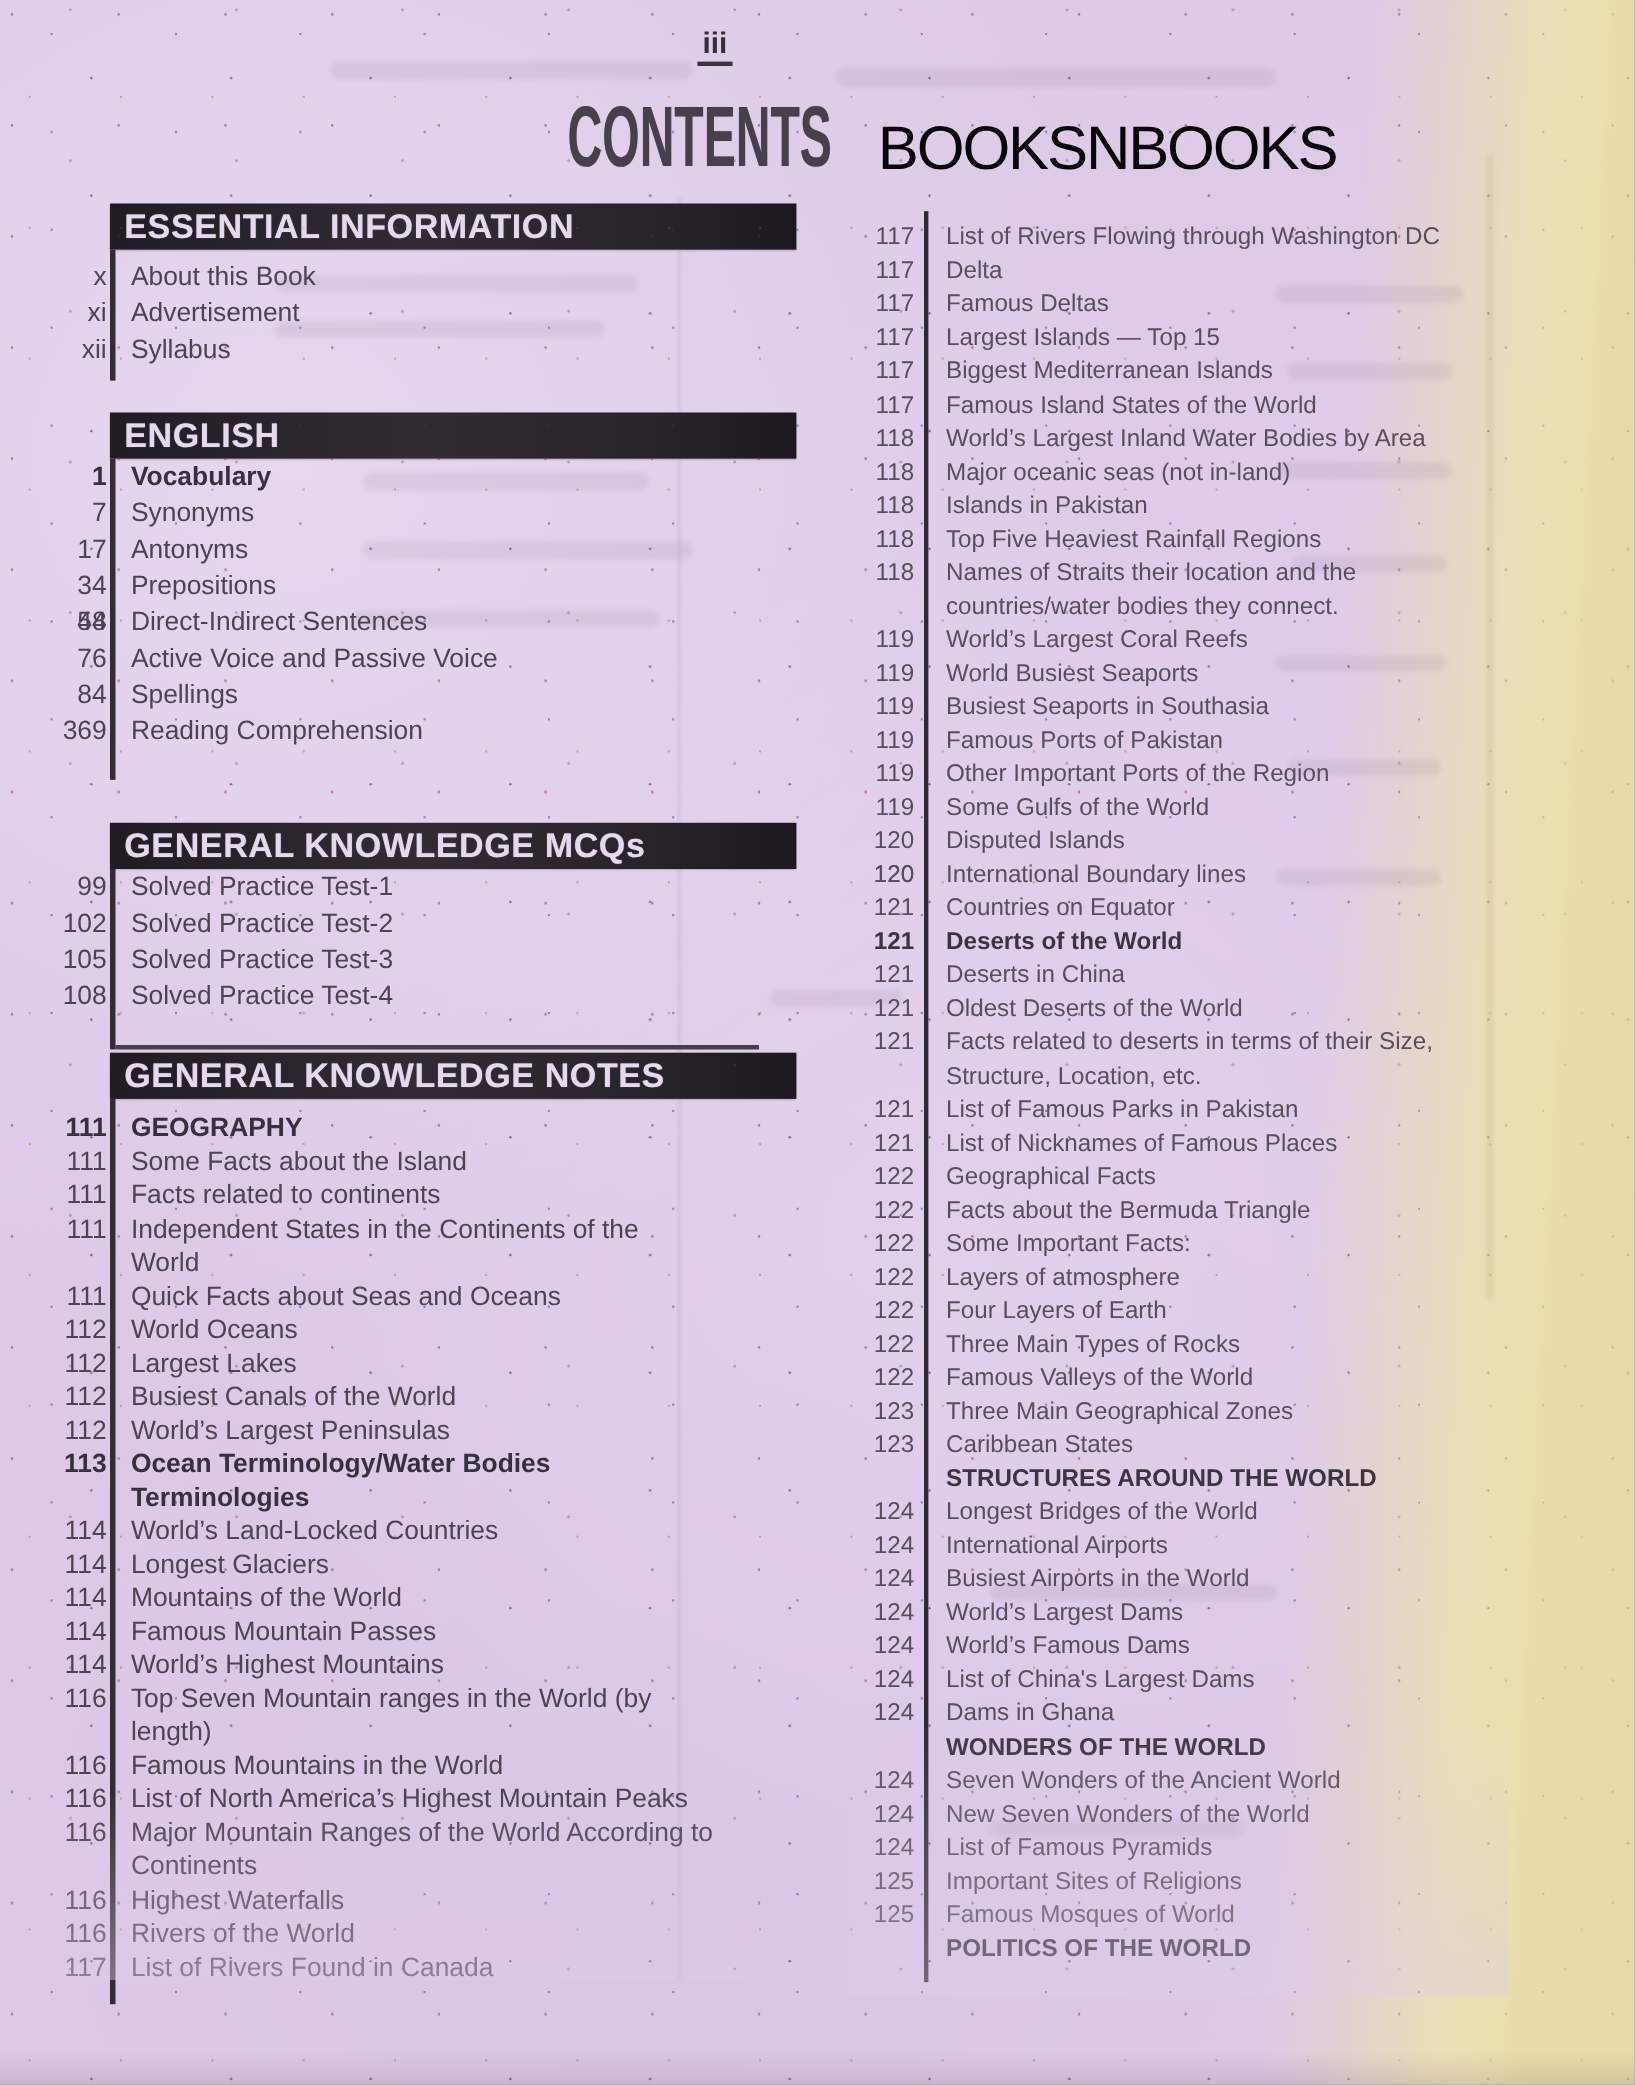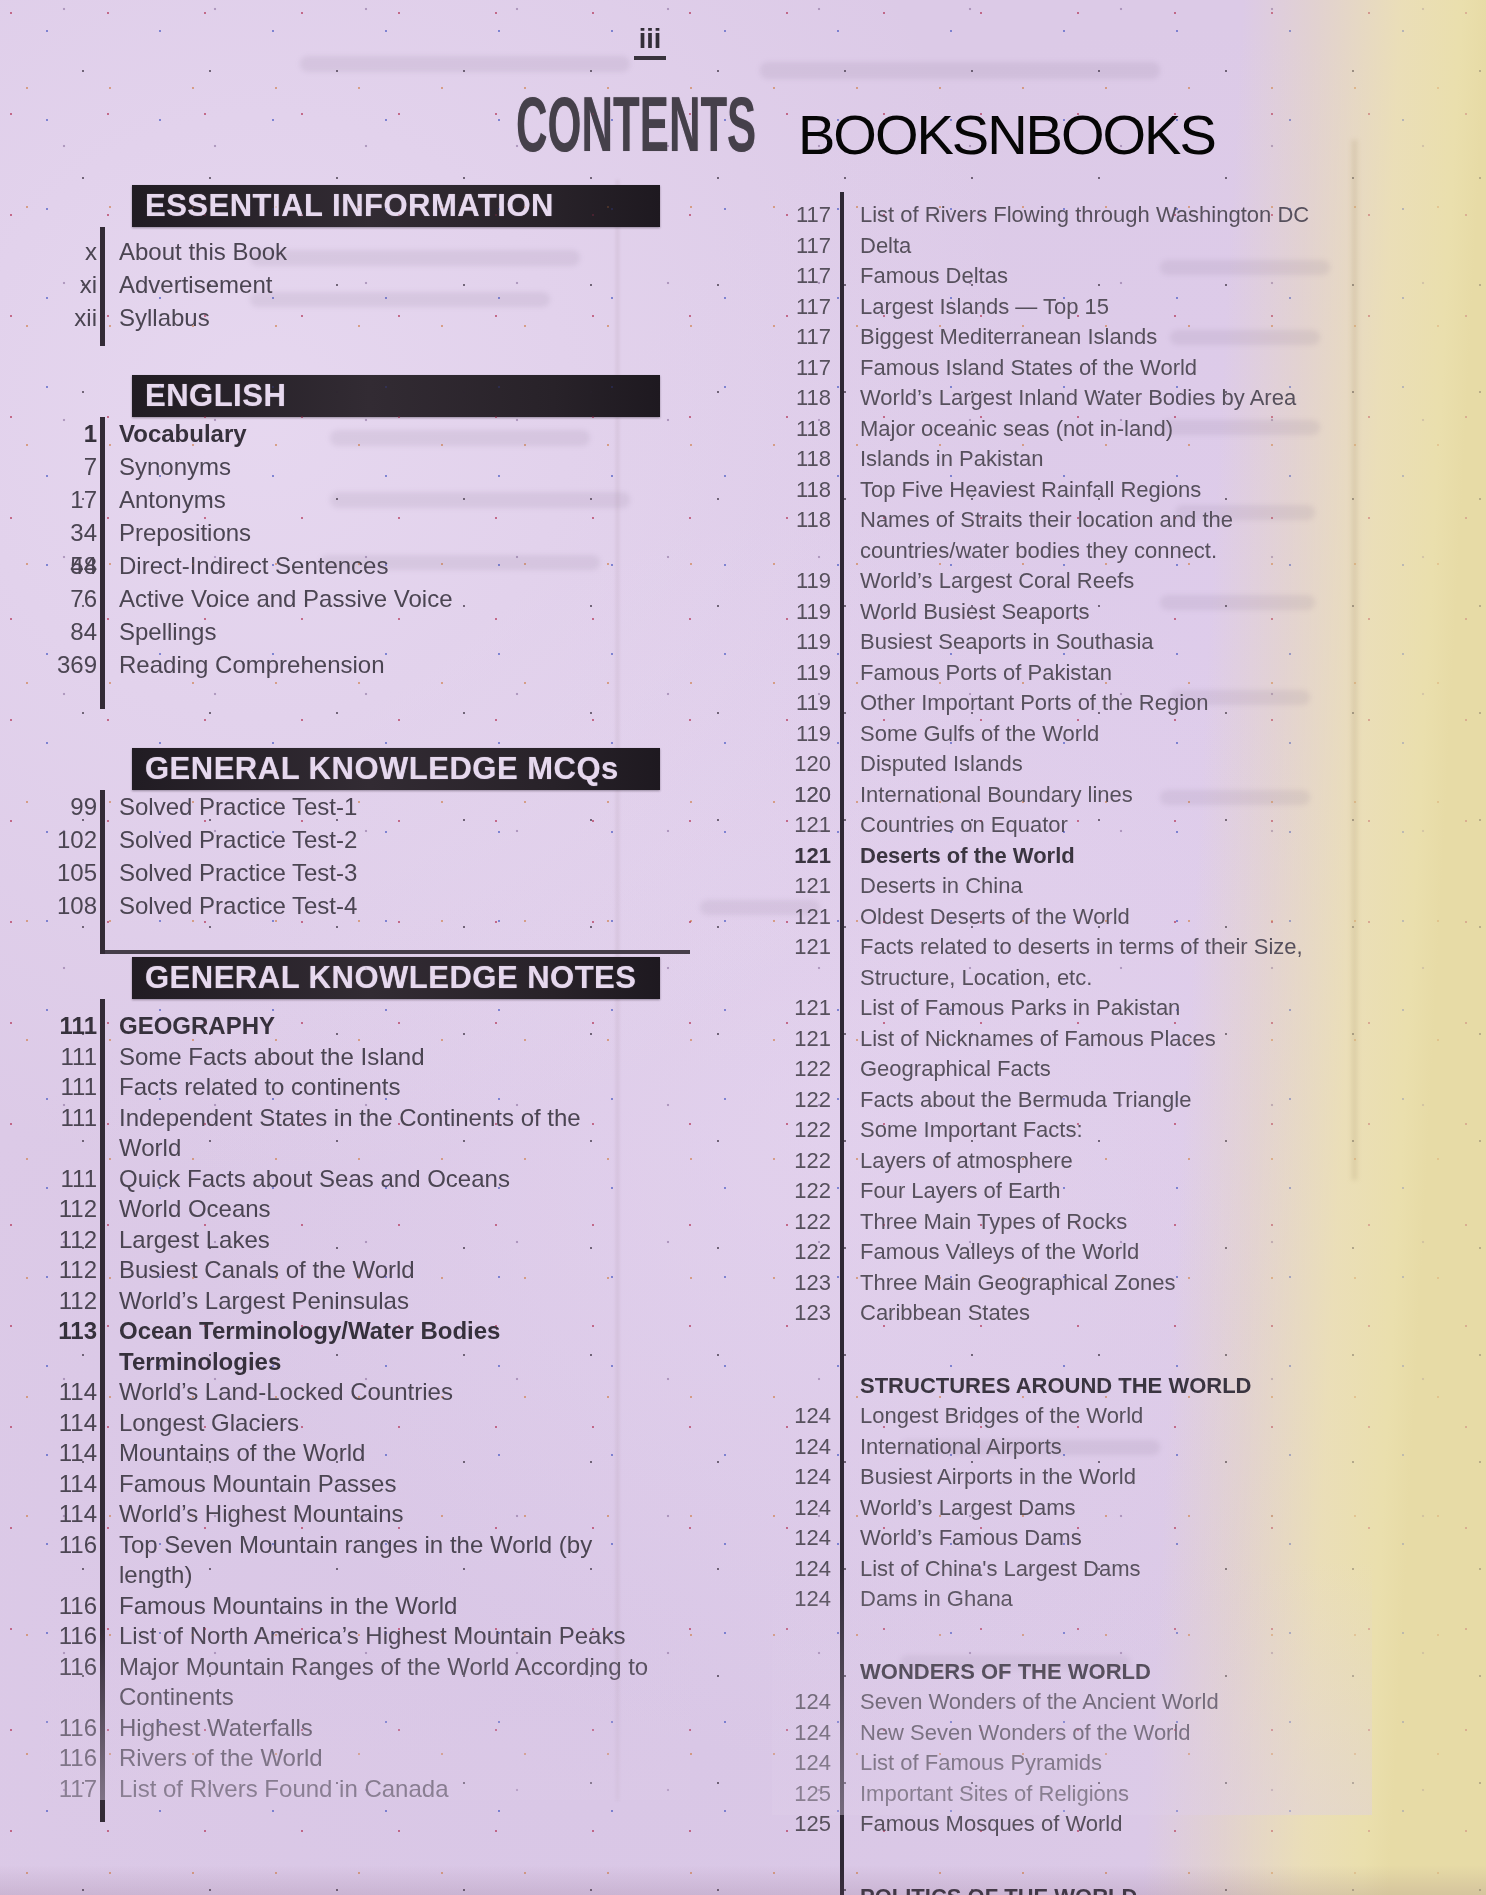--- a/index.html
+++ b/index.html
@@ -63,21 +63,21 @@
   }
 
   
   #left-col{position:absolute;left:40px;top:0;width:650px;height:1895px;z-index:10;}
   #right-col{position:absolute;left:772px;top:192px;width:590px;z-index:10;}
 
   .lsec{position:absolute;left:0;width:650px;}
   .sec0{top:185px;} .sec1{top:375px;} .sec2{top:748px;} .sec3{top:957px;}
 
   .bar{
-    margin-left:92px;height:42px;width:528px;
+    margin-left:60px;height:42px;width:624px;
     background:linear-gradient(90deg,#211c23,#322b33 45%,#282229 80%,#1e1920);
     display:flex;align-items:center;
     box-shadow:0 1px 2px rgba(40,30,45,.4);
   }
   .bar-title{
     padding-left:13px;color:#e6d8ee;font-weight:bold;font-size:31px;letter-spacing:.5px;
     white-space:nowrap;text-shadow:0 0 1px rgba(230,216,238,.6);
   }
   .rows{
     margin-left:60px;border-left:5px solid #332b36;padding-left:14px;
@@ -96,21 +96,21 @@
   .row .num{position:absolute;left:-80px;width:58px;text-align:right;}
   .row .lbl{display:inline-block;max-width:530px;vertical-align:top;}
   .row.bold{font-weight:bold;color:#36313c;}
 
   .rrows{
     margin-left:68px;border-left:4px solid #2f2835;padding:8px 0 0 16px;
     color:#56505c;font-size:22px;line-height:30.5px;min-height:1602px;
   }
   .rrows .row .num{left:-84px;width:55px;}
   .rrows .row .lbl{max-width:500px;}
-  .rrows .row.subhead{font-weight:bold;color:#3a3540;margin-top:42px;}
+  .rrows .row.subhead{font-weight:bold;color:#3a3540;}
   .rrows .row.bold{font-weight:bold;color:#3a3540;}
 
   
   .fade{position:absolute;pointer-events:none;z-index:20;}
   #fadeL{left:40px;top:1630px;width:650px;height:170px;
     background:linear-gradient(rgba(220,202,231,0),rgba(220,202,231,.45));}
   #fadeR{left:772px;top:1560px;width:600px;height:255px;
     background:linear-gradient(rgba(220,202,231,0),rgba(222,206,233,.40));}
 </style>
 </head>

